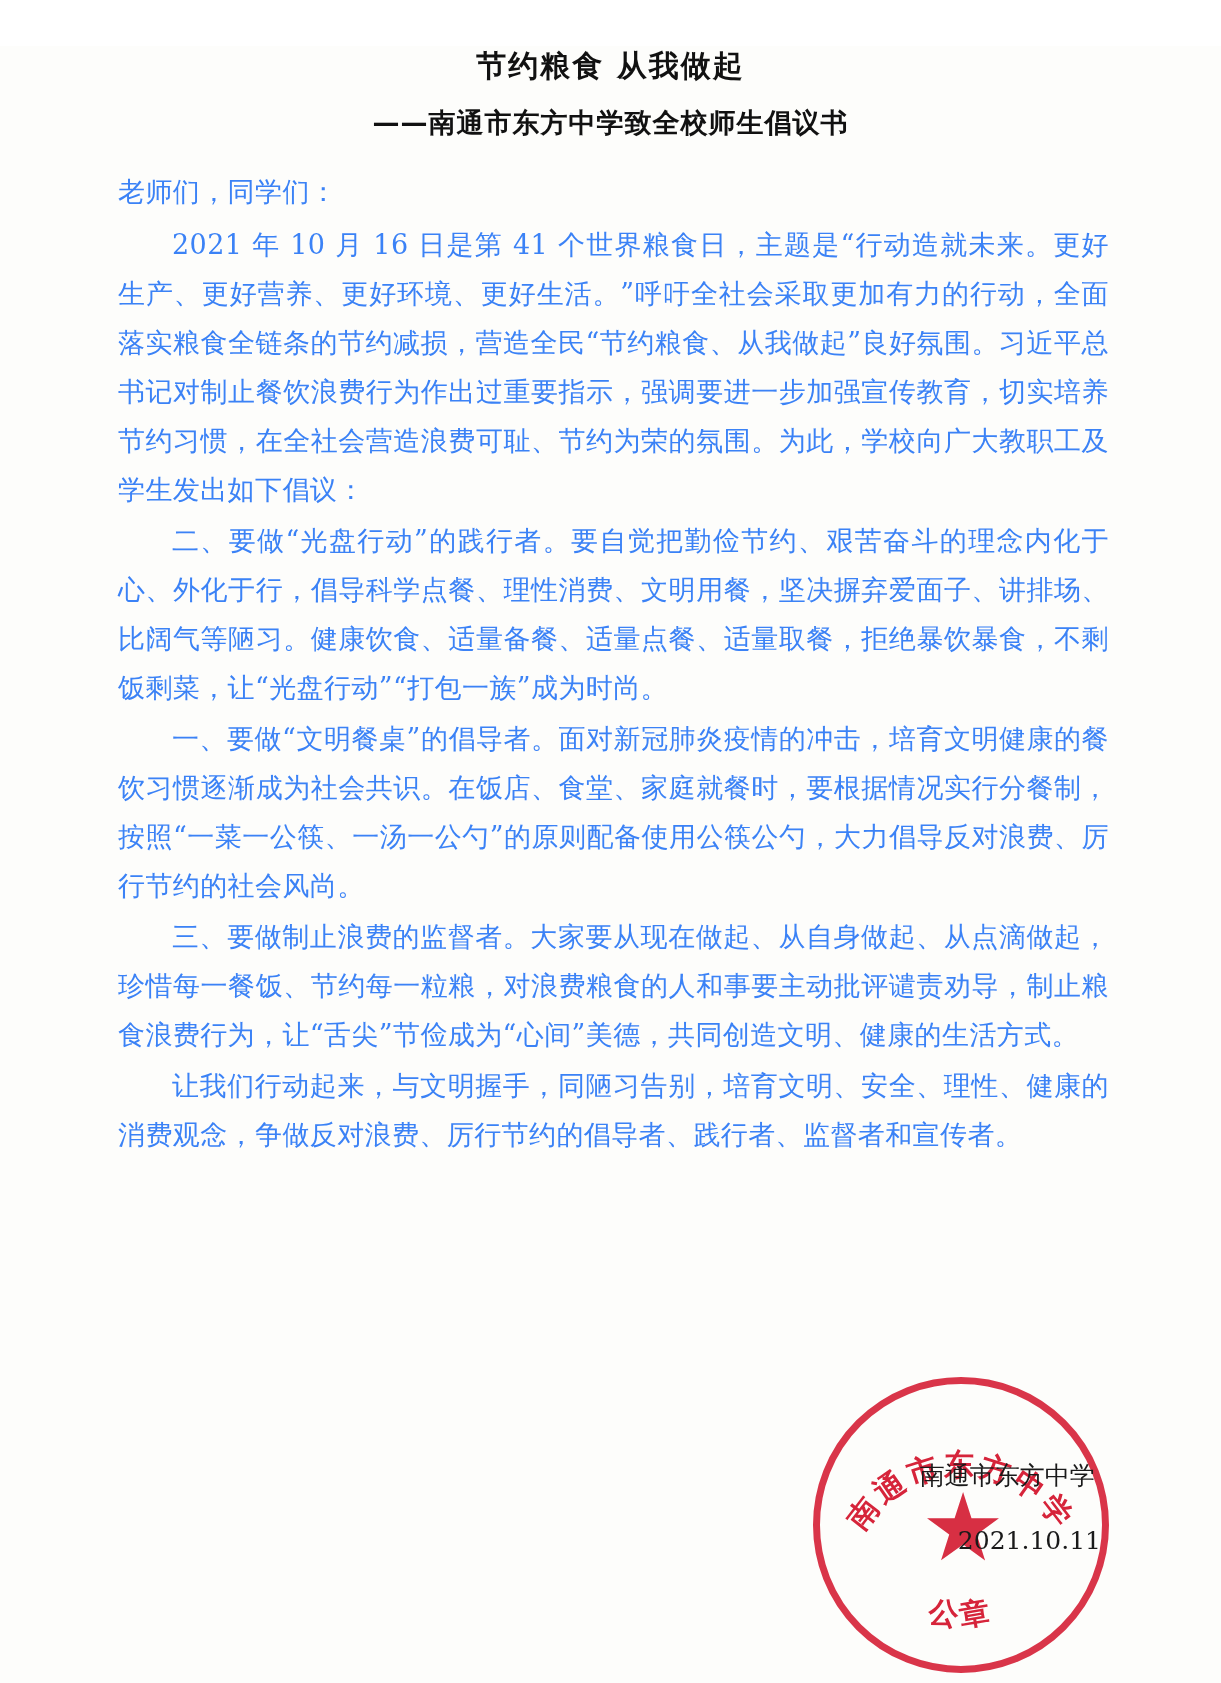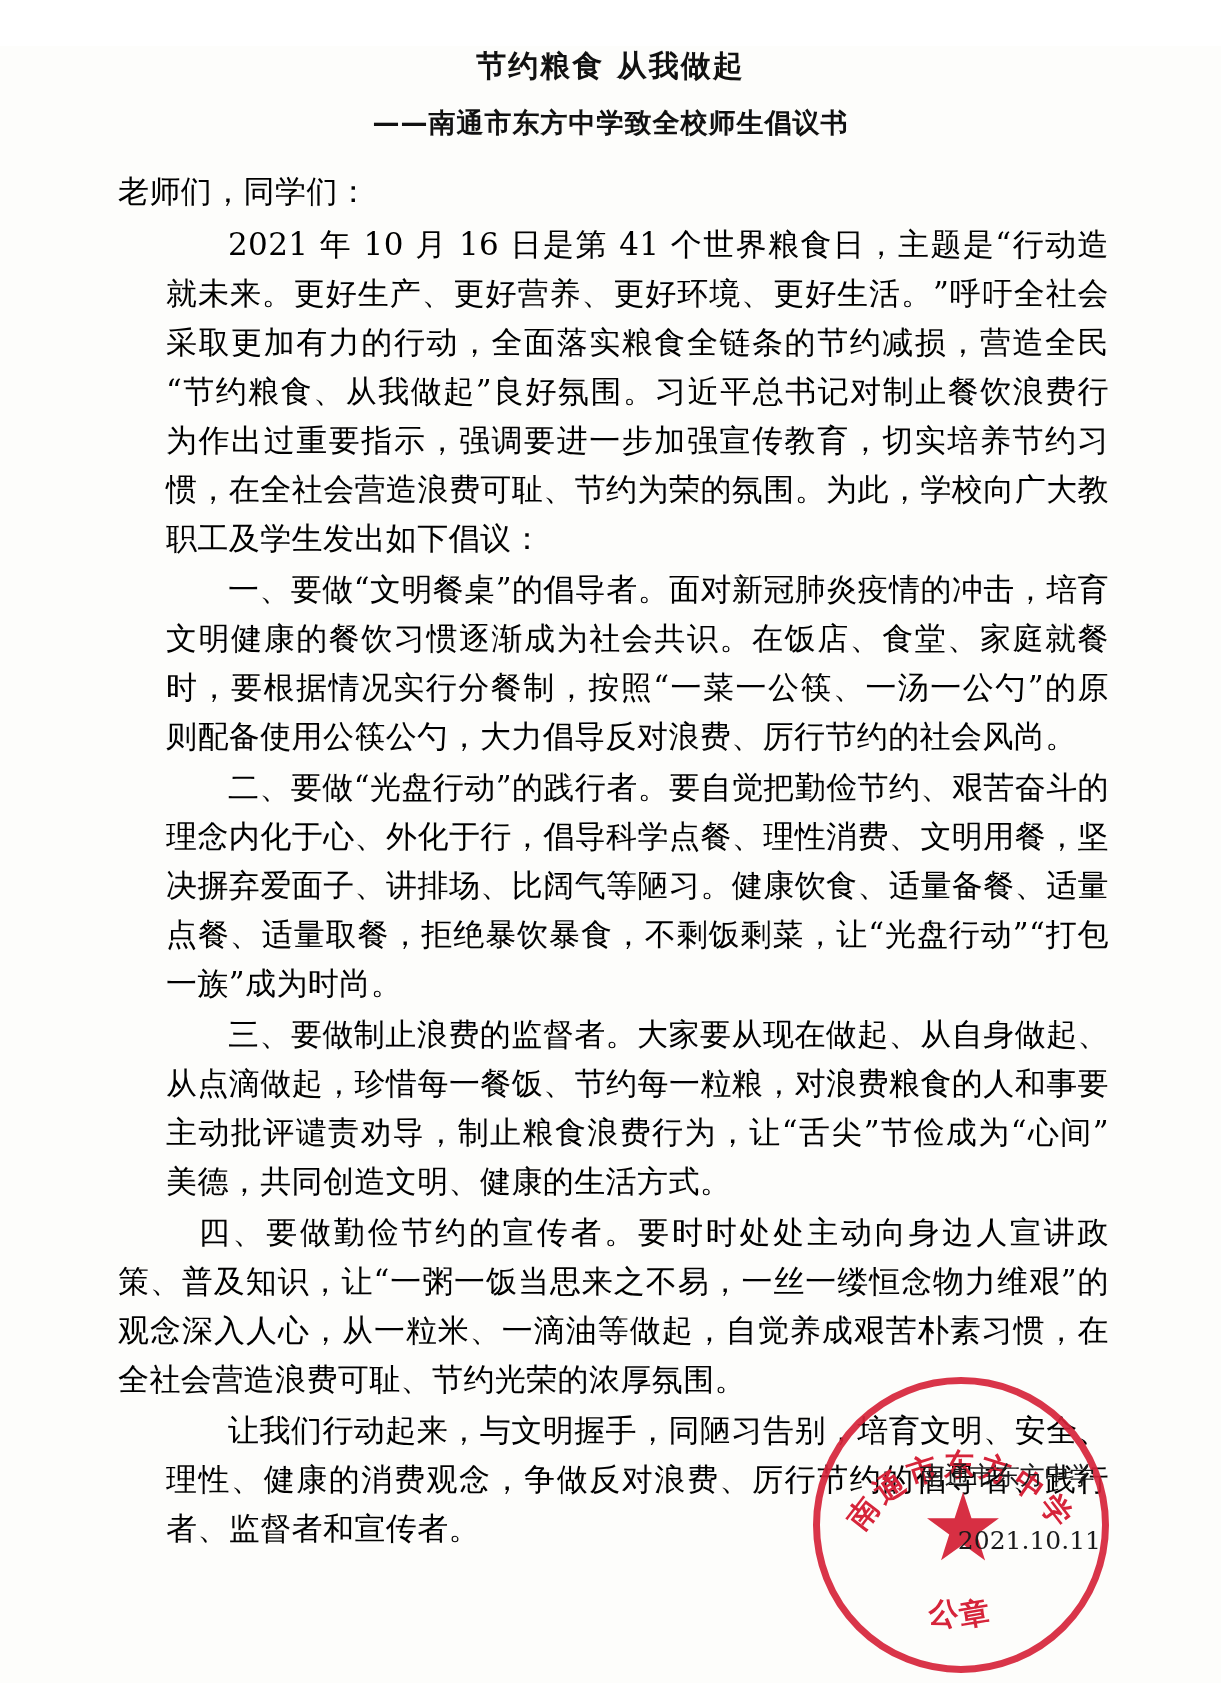--- a/index.html
+++ b/index.html
@@ -37,35 +37,34 @@
     font-size: 27px;
     font-weight: bold;
     letter-spacing: 1px;
     margin: 18px 0 0 0;
     color: #111;
   }
   .body-wrap {
     margin: 26px 112px 0 118px;
   }
   p.para {
-    font-size: 31px;
+    font-size: 27px;
     line-height: 49px;
     margin: 0 0 2px 0;
     text-align: justify;
     text-justify: inter-ideograph;
     letter-spacing: 0.4px;
-    color: #000000;
+    color: #3b82f6;
   }
   p.salutation {
     text-indent: 0;
     margin-bottom: 4px;
   }
   p.indent {
     text-indent: 2em;
-    margin-left: 48px;
   }
   p.indent-wide {
     text-indent: 2.6em;
   }
   .stamp-area {
     position: absolute;
     right: 108px;
     bottom: 52px;
     width: 300px;
     height: 300px;
@@ -140,24 +139,23 @@
 <body>
 
 <div class="page">
 
   <h1 class="doc-title">节约粮食  从我做起</h1>
   <h2 class="doc-subtitle">——南通市东方中学致全校师生倡议书</h2>
 
   <div class="body-wrap">
     <p class="para salutation">老师们，同学们：</p>
     <p class="para indent">2021 年 10 月 16 日是第 41 个世界粮食日，主题是“行动造就未来。更好生产、更好营养、更好环境、更好生活。”呼吁全社会采取更加有力的行动，全面落实粮食全链条的节约减损，营造全民“节约粮食、从我做起”良好氛围。习近平总书记对制止餐饮浪费行为作出过重要指示，强调要进一步加强宣传教育，切实培养节约习惯，在全社会营造浪费可耻、节约为荣的氛围。为此，学校向广大教职工及学生发出如下倡议：</p>
+    <p class="para indent">二、要做“光盘行动”的践行者。要自觉把勤俭节约、艰苦奋斗的理念内化于心、外化于行，倡导科学点餐、理性消费、文明用餐，坚决摒弃爱面子、讲排场、比阔气等陋习。健康饮食、适量备餐、适量点餐、适量取餐，拒绝暴饮暴食，不剩饭剩菜，让“光盘行动”“打包一族”成为时尚。</p>
     <p class="para indent">一、要做“文明餐桌”的倡导者。面对新冠肺炎疫情的冲击，培育文明健康的餐饮习惯逐渐成为社会共识。在饭店、食堂、家庭就餐时，要根据情况实行分餐制，按照“一菜一公筷、一汤一公勺”的原则配备使用公筷公勺，大力倡导反对浪费、厉行节约的社会风尚。</p>
-    <p class="para indent">二、要做“光盘行动”的践行者。要自觉把勤俭节约、艰苦奋斗的理念内化于心、外化于行，倡导科学点餐、理性消费、文明用餐，坚决摒弃爱面子、讲排场、比阔气等陋习。健康饮食、适量备餐、适量点餐、适量取餐，拒绝暴饮暴食，不剩饭剩菜，让“光盘行动”“打包一族”成为时尚。</p>
     <p class="para indent">三、要做制止浪费的监督者。大家要从现在做起、从自身做起、从点滴做起，珍惜每一餐饭、节约每一粒粮，对浪费粮食的人和事要主动批评谴责劝导，制止粮食浪费行为，让“舌尖”节俭成为“心间”美德，共同创造文明、健康的生活方式。</p>
-    <p class="para indent-wide">四、要做勤俭节约的宣传者。要时时处处主动向身边人宣讲政策、普及知识，让“一粥一饭当思来之不易，一丝一缕恒念物力维艰”的观念深入人心，从一粒米、一滴油等做起，自觉养成艰苦朴素习惯，在全社会营造浪费可耻、节约光荣的浓厚氛围。</p>
     <p class="para indent">让我们行动起来，与文明握手，同陋习告别，培育文明、安全、理性、健康的消费观念，争做反对浪费、厉行节约的倡导者、践行者、监督者和宣传者。</p>
   </div>
 
   <div class="sign-block">
     <div class="sign-org">南通市东方中学</div>
     <div class="sign-date">2021.10.11</div>
   </div>
 
   <div class="stamp-area">
     <div class="stamp"></div>

